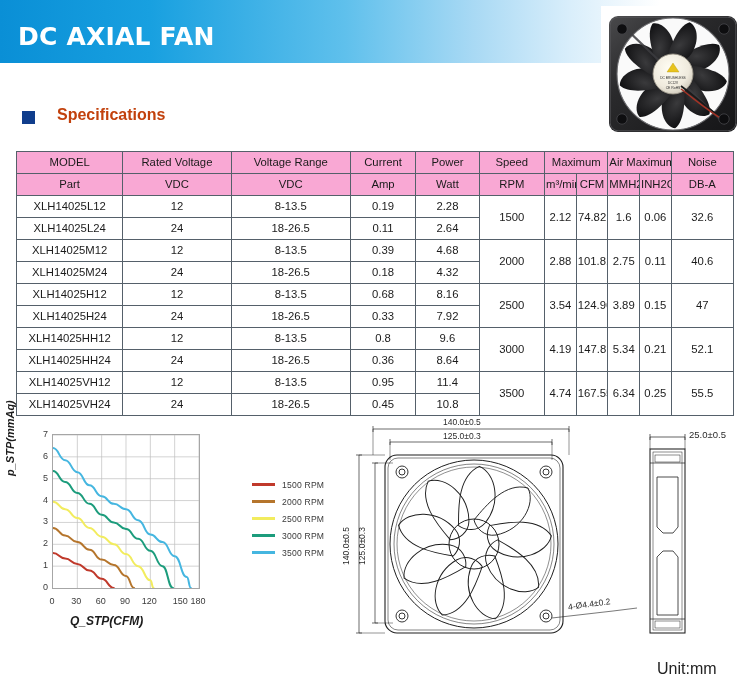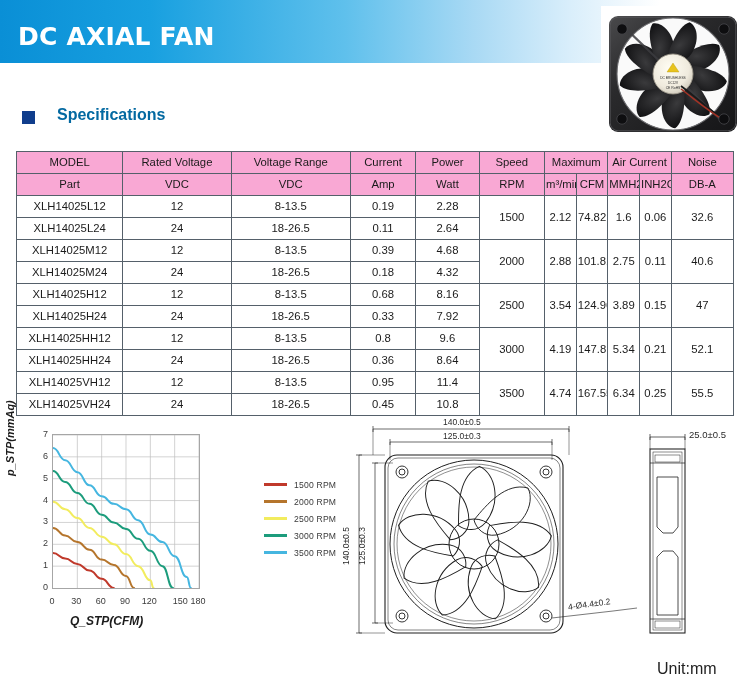--- a/index.html
+++ b/index.html
@@ -24,21 +24,21 @@
   #fan-photo{
     position:absolute;left:601px;top:6px;width:144px;height:134px;
     background:#ffffff;
   }
   
   #spec-bullet{
     position:absolute;left:22px;top:111px;width:13px;height:13px;background:#103d8c;
   }
   #spec-heading{
     position:absolute;left:57px;top:106px;
-    font-size:16px;font-weight:bold;color:#0369a1;
+    font-size:16px;font-weight:bold;color:#c2410c;
   }
   
   #spec-table{
     position:absolute;left:16px;top:151px;width:718px;
     border-collapse:collapse;table-layout:fixed;
   }
   #spec-table td,#spec-table th{
     border:1px solid #55606a;
     font-size:11.3px;color:#1b1b1b;text-align:center;font-weight:normal;
     height:21px;padding:0 1px;line-height:1.05;overflow:hidden;white-space:nowrap;
@@ -72,21 +72,21 @@
   }
   #y-axis-label{
     position:absolute;left:-4px;top:56px;
     font-size:11px;font-style:italic;font-weight:bold;color:#1c1c1c;
     transform:rotate(-90deg);transform-origin:left top;white-space:nowrap;
   }
   #x-axis-label{
     position:absolute;left:62px;top:194px;
     font-size:12px;font-style:italic;font-weight:bold;color:#1c1c1c;white-space:nowrap;
   }
-  #legend{position:absolute;left:256px;top:56px;}
+  #legend{position:absolute;left:244px;top:56px;}
   .legend-row{height:17px;display:flex;align-items:center;}
   .legend-swatch{width:23px;height:2.5px;margin-right:7px;}
   .legend-text{font-size:8.6px;color:#3a3a3a;letter-spacing:.2px;}
   
   #drawing-block{position:absolute;left:345px;top:379px;width:400px;height:230px;margin-top:36px;}
   #unit-label{
     position:absolute;left:657px;top:660px;font-size:16px;color:#222;
   }
   .dim-text{position:absolute;font-size:8.5px;color:#2a2a2a;white-space:nowrap;}
 </style>
@@ -179,21 +179,21 @@
 <table id="spec-table">
   <thead>
     <tr>
       <td class="c-model">MODEL</td>
       <td class="c-rv">Rated Voltage</td>
       <td class="c-vr">Voltage Range</td>
       <td class="c-cur">Current</td>
       <td class="c-pow">Power</td>
       <td class="c-spd">Speed</td>
       <td class="c-m3" colspan="2">Maximum</td>
-      <td class="c-mm" colspan="2">Air Current</td>
+      <td class="c-mm" colspan="2">Air Maximum</td>
       <td class="c-noise">Noise</td>
     </tr>
     <tr>
       <td>Part</td>
       <td>VDC</td>
       <td>VDC</td>
       <td>Amp</td>
       <td>Watt</td>
       <td>RPM</td>
       <td>m³/min</td>

